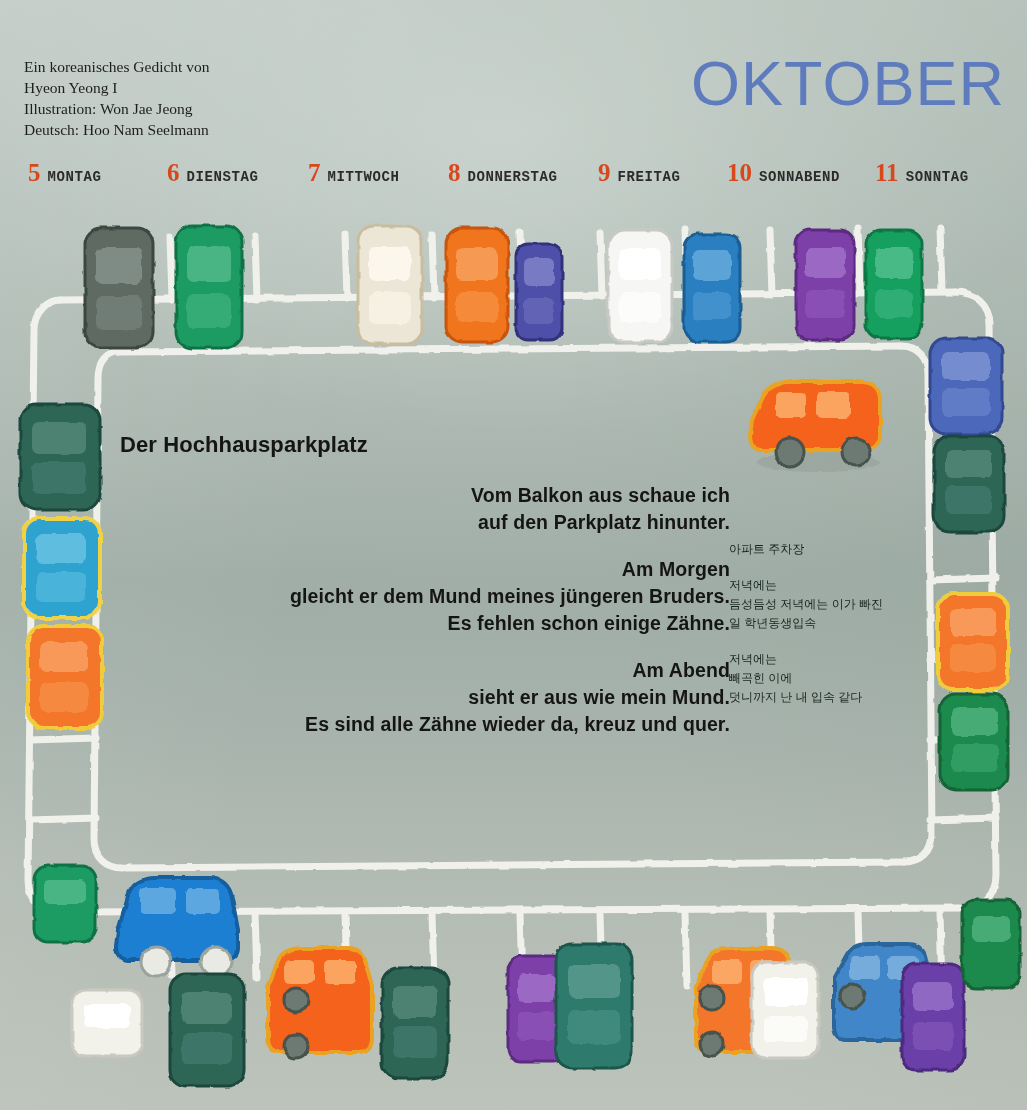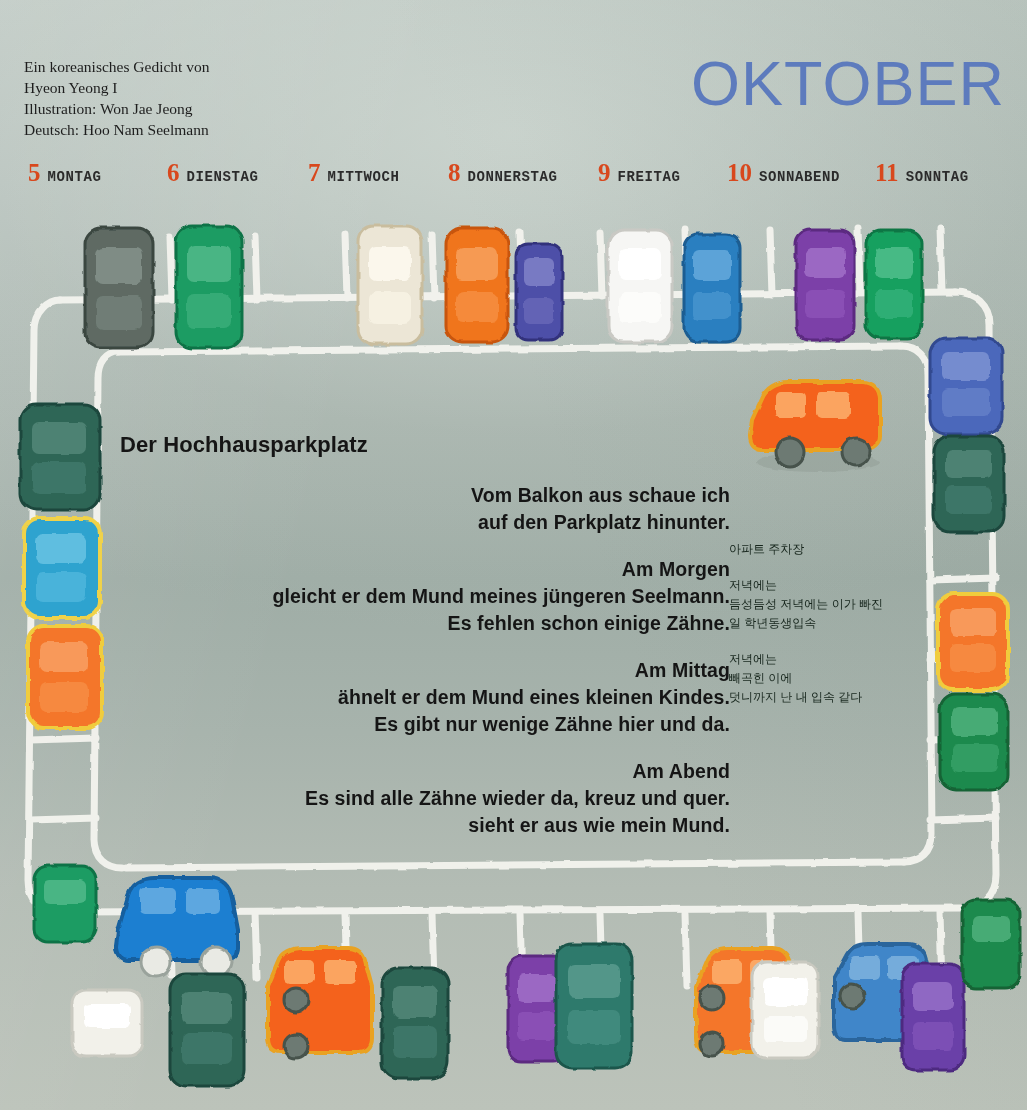--- a/index.html
+++ b/index.html
@@ -394,34 +394,29 @@
   <div class="poem">
     <div class="poem-title">Der Hochhausparkplatz</div>
 
     <div class="stanza">
       <div>Vom Balkon aus schaue ich</div>
       <div>auf den Parkplatz hinunter.</div>
     </div>
 
     <div class="stanza">
       <div>Am Morgen</div>
-      <div>gleicht er dem Mund meines jüngeren Seelmann.</div>
+      <div>gleicht er dem Mund meines jüngeren Bruders.</div>
       <div>Es fehlen schon einige Zähne.</div>
     </div>
 
-    <div class="stanza">
-      <div>Am Mittag</div>
-      <div>ähnelt er dem Mund eines kleinen Kindes.</div>
-      <div>Es gibt nur wenige Zähne hier und da.</div>
-    </div>
 
     <div class="stanza">
       <div>Am Abend</div>
+      <div>sieht er aus wie mein Mund.</div>
       <div>Es sind alle Zähne wieder da, kreuz und quer.</div>
-      <div>sieht er aus wie mein Mund.</div>
     </div>
   </div>
 
   <div class="korean">
     <div class="k-block">
       <div>아파트 주차장</div>
     </div>
     <div class="k-block">
       <div>저녁에는</div>
       <div>듬성듬성 저녁에는 이가 빠진</div>

